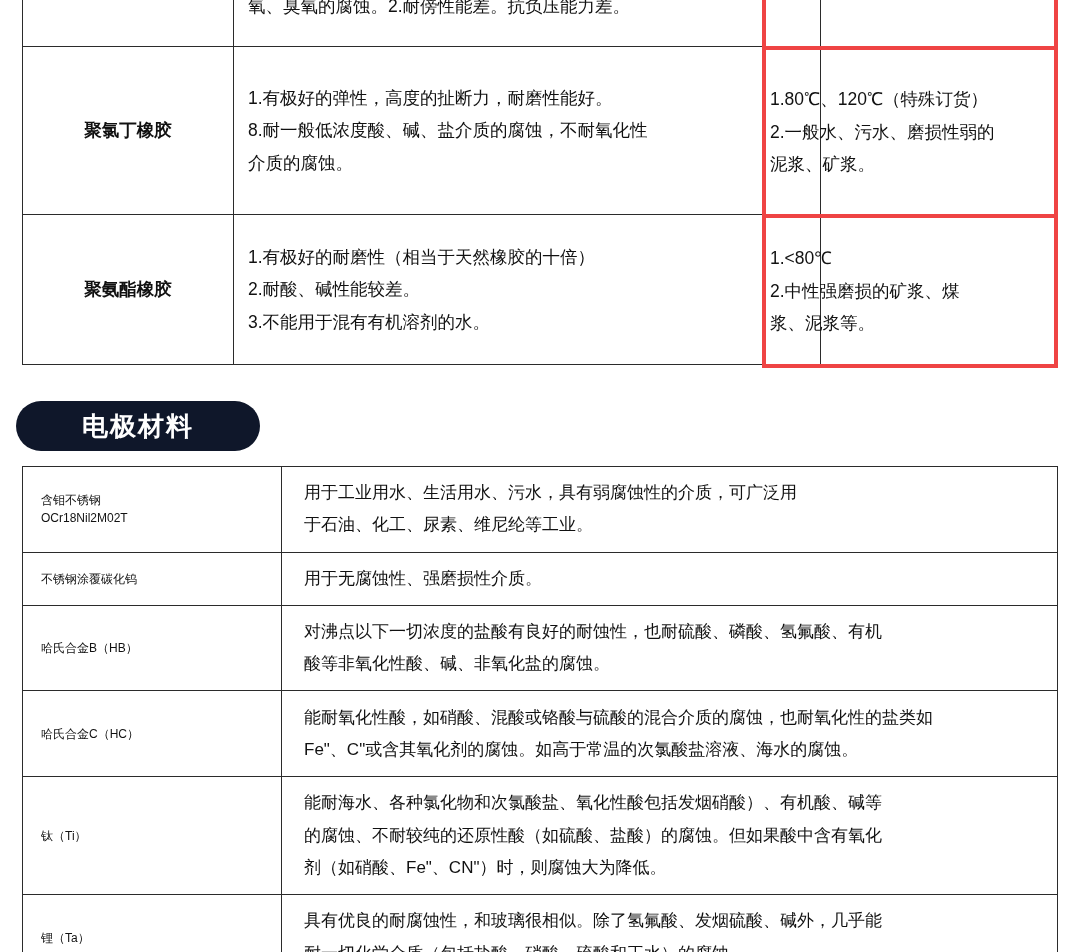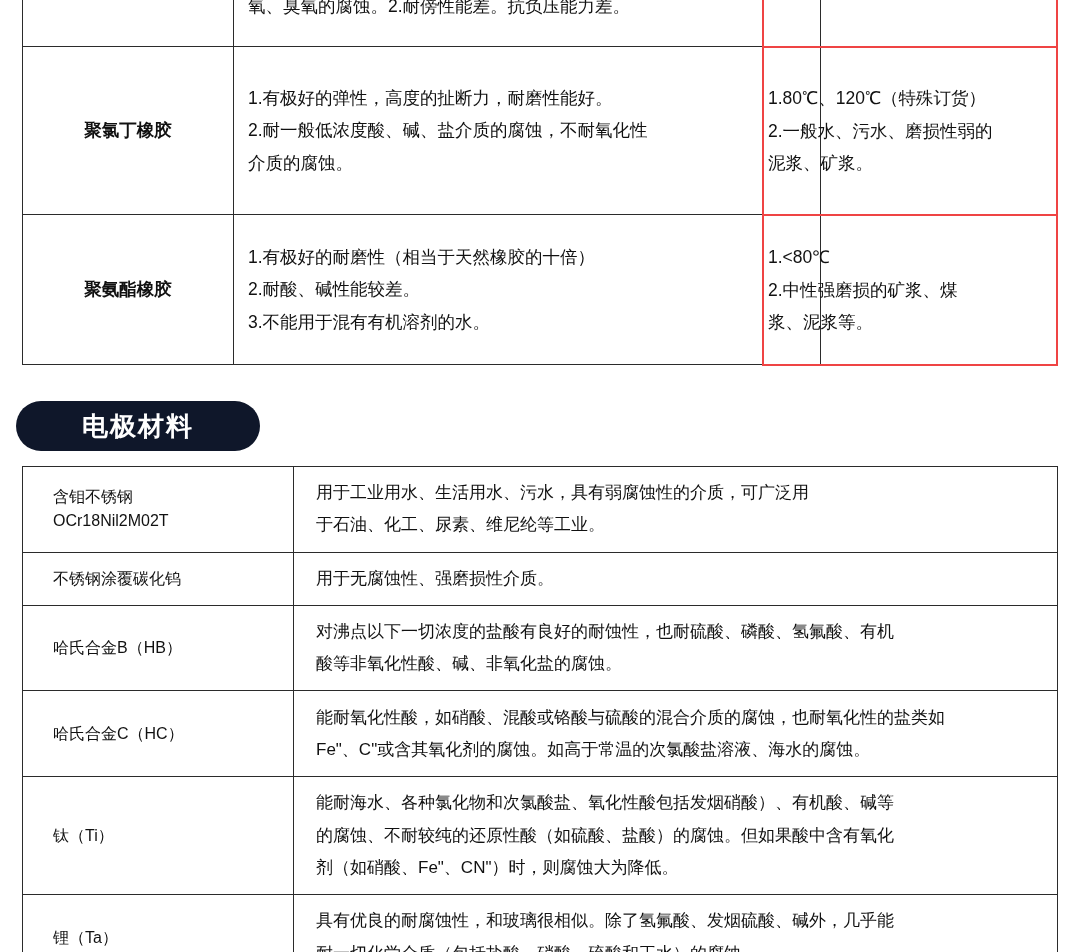--- a/index.html
+++ b/index.html
@@ -38,21 +38,21 @@
 
   .table-right {
     position: absolute;
     left: 762px;
     top: -34px;
     width: 296px;
     border-collapse: collapse;
     table-layout: fixed;
   }
   .table-right td {
-    border: 2px solid #ef4444;
+    border: 4px solid #ef4444;
     vertical-align: middle;
     padding: 12px 4px;
     font-size: 17.5px;
     line-height: 1.85;
     color: #111;
   }
 
   .row-l0 { height: 80px; }
   .row-l1 { height: 168px; }
   .row-l2 { height: 150px; }
@@ -87,23 +87,23 @@
     table-layout: fixed;
   }
   .table-elec td {
     border: 1px solid #2b2b2b;
     vertical-align: middle;
     padding: 10px 16px;
     color: #111;
   }
   .table-elec td.ename {
     width: 224px;
-    font-size: 16px;
+    font-size: 12px;
     line-height: 1.5;
-    padding-left: 30px;
+    padding-left: 18px;
   }
   .table-elec td.edesc {
     font-size: 17px;
     line-height: 1.9;
     padding-left: 22px;
   }
   .er0 { height: 76px; }
   .er1 { height: 52px; }
   .er2 { height: 74px; }
   .er3 { height: 86px; }
@@ -118,21 +118,21 @@
       <tr class="row-l0">
     <td class="col-name"></td>
     <td class="col-prop">
       <span class="cell-line">氧、臭氧的腐蚀。2.耐傍性能差。抗负压能力差。</span>
     </td>
   </tr>
   <tr class="row-l1">
     <td class="col-name">聚氯丁橡胶</td>
     <td class="col-prop">
       <span class="cell-line">1.有极好的弹性，高度的扯断力，耐磨性能好。</span>
-      <span class="cell-line">2.耐一般低浓度酸、碱、盐介质的腐蚀，不耐氧化性</span>
+      <span class="cell-line">8.耐一般低浓度酸、碱、盐介质的腐蚀，不耐氧化性</span>
       <span class="cell-line">介质的腐蚀。</span>
     </td>
   </tr>
   <tr class="row-l2">
     <td class="col-name">聚氨酯橡胶</td>
     <td class="col-prop">
       <span class="cell-line">1.有极好的耐磨性（相当于天然橡胶的十倍）</span>
       <span class="cell-line">2.耐酸、碱性能较差。</span>
       <span class="cell-line">3.不能用于混有有机溶剂的水。</span>
     </td>

